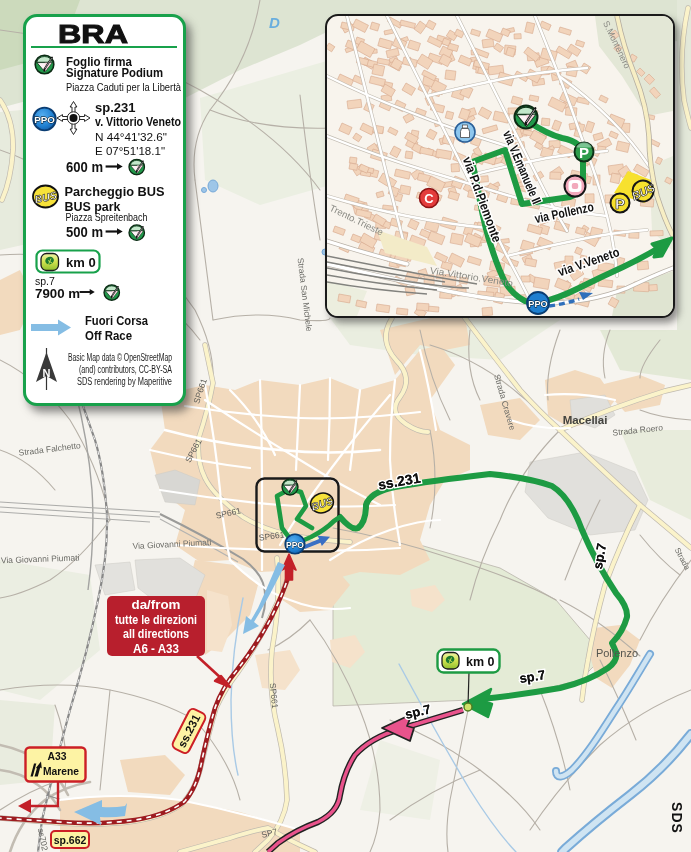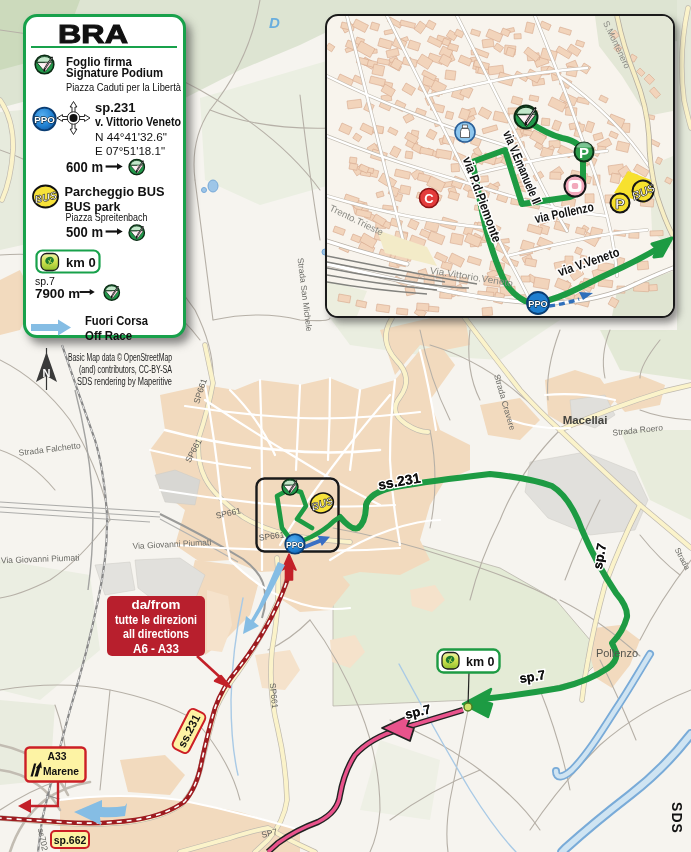--- a/index.html
+++ b/index.html
@@ -811,21 +811,21 @@
       <circle cx="316" cy="175" r="10.5" fill="#f6e12e" stroke="#161616" stroke-width="2"></circle>
       <text x="316" y="180" font-size="11.5" font-weight="bold" font-style="italic" fill="#fff" stroke="#111" stroke-width="0.6" text-anchor="middle">BUS</text>
     </g>
 
     <circle cx="211" cy="287" r="11" fill="#1f7fd0" stroke="#0a3d73" stroke-width="1.8"></circle>
     <text x="211" y="290.5" font-size="9.2" font-weight="bold" fill="#fff" stroke="#000" stroke-width="0.8" paint-order="stroke" text-anchor="middle">PPO</text>
   </g>
 </svg>
 </div>
 
-<div class="abs" style="left:23px;top:14px;width:163px;height:324px;background:#ffffff;border:3.5px solid #18a14b;border-radius:14px;box-shadow:5px 6px 8px rgba(60,60,60,0.6);box-sizing:border-box;">
+<div class="abs" style="left:23px;top:14px;width:163px;height:392px;background:#ffffff;border:3.5px solid #18a14b;border-radius:14px;box-shadow:5px 6px 8px rgba(60,60,60,0.6);box-sizing:border-box;">
   <svg width="156" height="385" viewBox="0 6 156 385" font-family="Liberation Sans, sans-serif">
     <defs>
       <radialGradient id="gradppo" cx="0.4" cy="0.35" r="0.8">
         <stop offset="0" stop-color="#55aef0"></stop>
         <stop offset="0.6" stop-color="#1f7fd0"></stop>
         <stop offset="1" stop-color="#0f4f96"></stop>
       </radialGradient>
       <linearGradient id="gradkm" x1="0" y1="0" x2="0" y2="1">
         <stop offset="0" stop-color="#f0f3a8"></stop>
         <stop offset="0.5" stop-color="#cfe14e"></stop>

